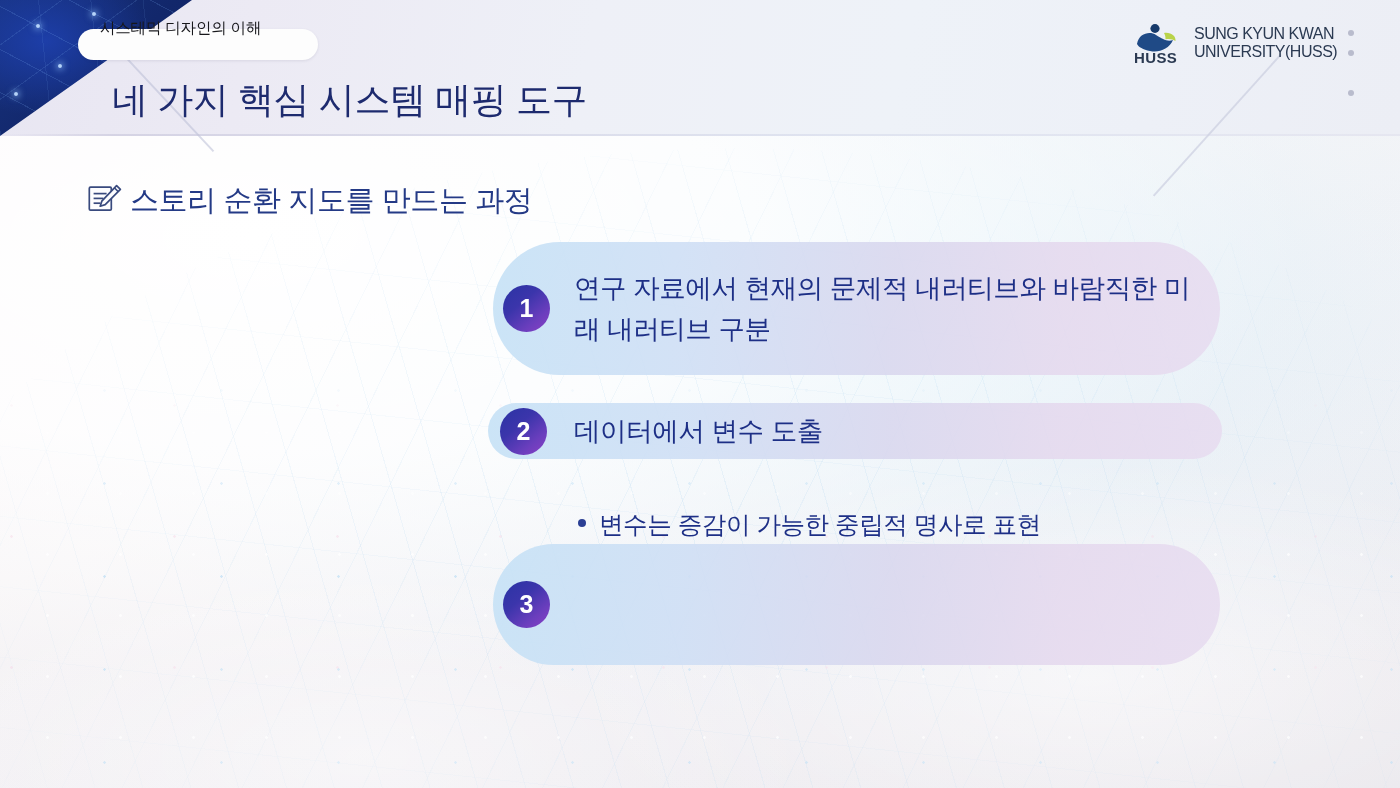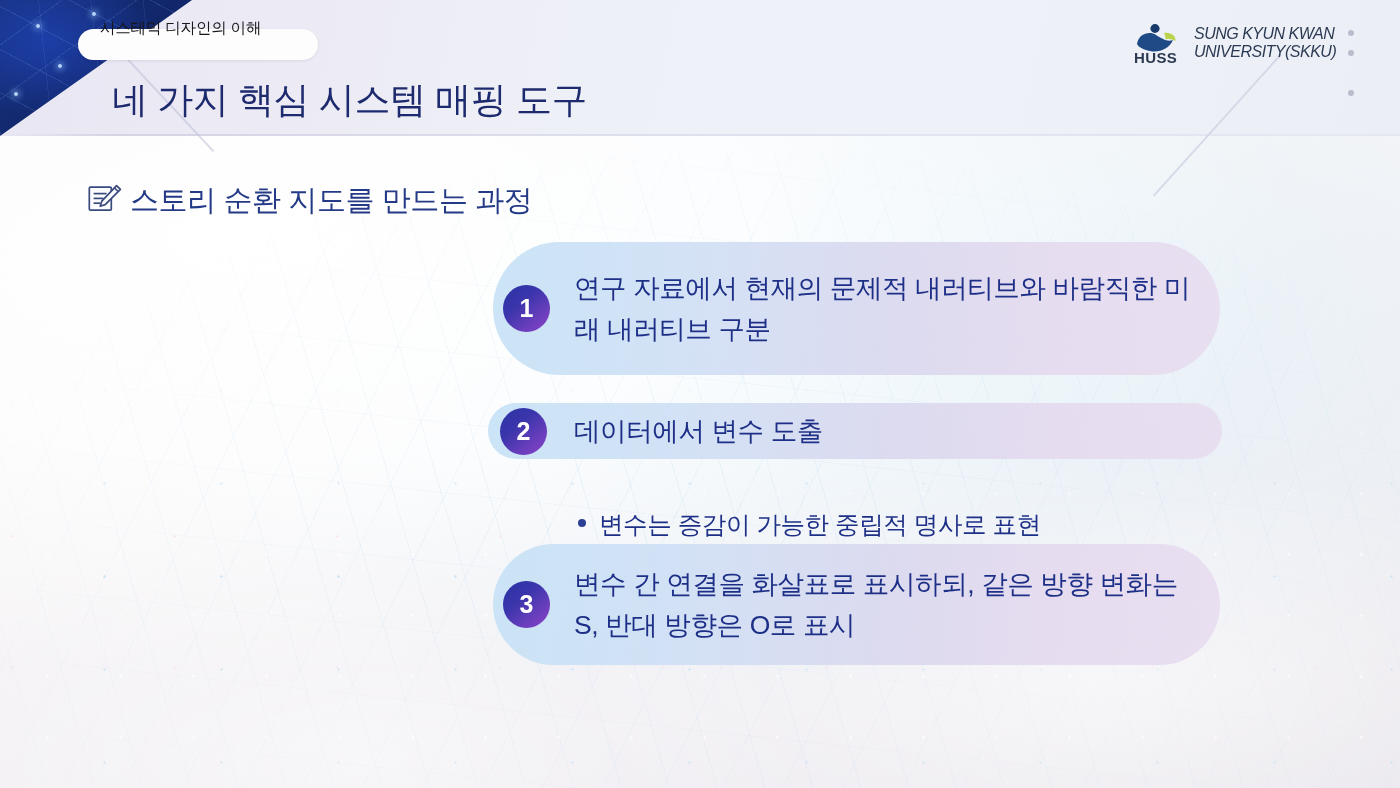--- a/index.html
+++ b/index.html
@@ -172,21 +172,20 @@
     position: relative;
     width: 50px; height: 46px;
   }
   .logo-word {
     font-size: 16px;
     line-height: 18px;
     color: #2b3a52;
     letter-spacing: -0.5px;
     white-space: nowrap;
     font-weight: 400;
-    font-style: italic;
   }
   .logo-dots {
     position: absolute;
     left: 1348px; top: 30px;
   }
   .logo-dots i {
     display: block;
     width: 6px; height: 6px;
     border-radius: 50%;
     background: #b9bccd;
@@ -316,21 +315,21 @@
     <span class="logo-mark">
       <svg width="50" height="46" viewBox="0 0 50 46" xmlns="http://www.w3.org/2000/svg">
         <ellipse cx="22" cy="8.5" rx="4.6" ry="4.4" fill="#173a6b"></ellipse>
         <path d="M4 24 C6 13, 17 11, 23 15 C30 19, 34 22, 40 20 C36 29, 26 33, 17 31 C10 29.5, 5.5 27, 4 24 Z" fill="#1f4a86"></path>
         <path d="M31 13 C38 12, 43 16, 42.5 21 C40 19.5, 36 18.5, 32.5 19.5 C32.6 17, 32.2 14.7, 31 13 Z" fill="#b9d34a"></path>
         <text x="1" y="43" font-family="'Liberation Sans', sans-serif" font-size="15" font-weight="bold" fill="#2b3a52" letter-spacing="0.4">HUSS</text>
       </svg>
     </span>
     <span class="logo-word">
       <span>SUNG KYUN KWAN</span><br>
-      <span>UNIVERSITY(SKKU)</span>
+      <span>UNIVERSITY(HUSS)</span>
     </span>
   </div>
   <div class="logo-dots">
     <i></i>
     <i></i>
     <i></i>
   </div>
 
   <div class="subhead">
     <span class="subhead-icon">
@@ -359,16 +358,15 @@
   </div>
 
   <div class="bullet-row">
     <span class="bullet-dot"></span>
     <span class="bullet-text">변수는 증감이 가능한 중립적 명사로 표현</span>
   </div>
 
   <div class="step" id="step-3">
     <div class="step-pill"></div>
     <div class="step-badge">3</div>
-    <div class="step-text">변수 간 연결을 화살표로 표시하되, 같은 방향 변화는 S, 반대 방향은 O로 표시</div>
   </div>
 
 </div>
 
 </body></html>

